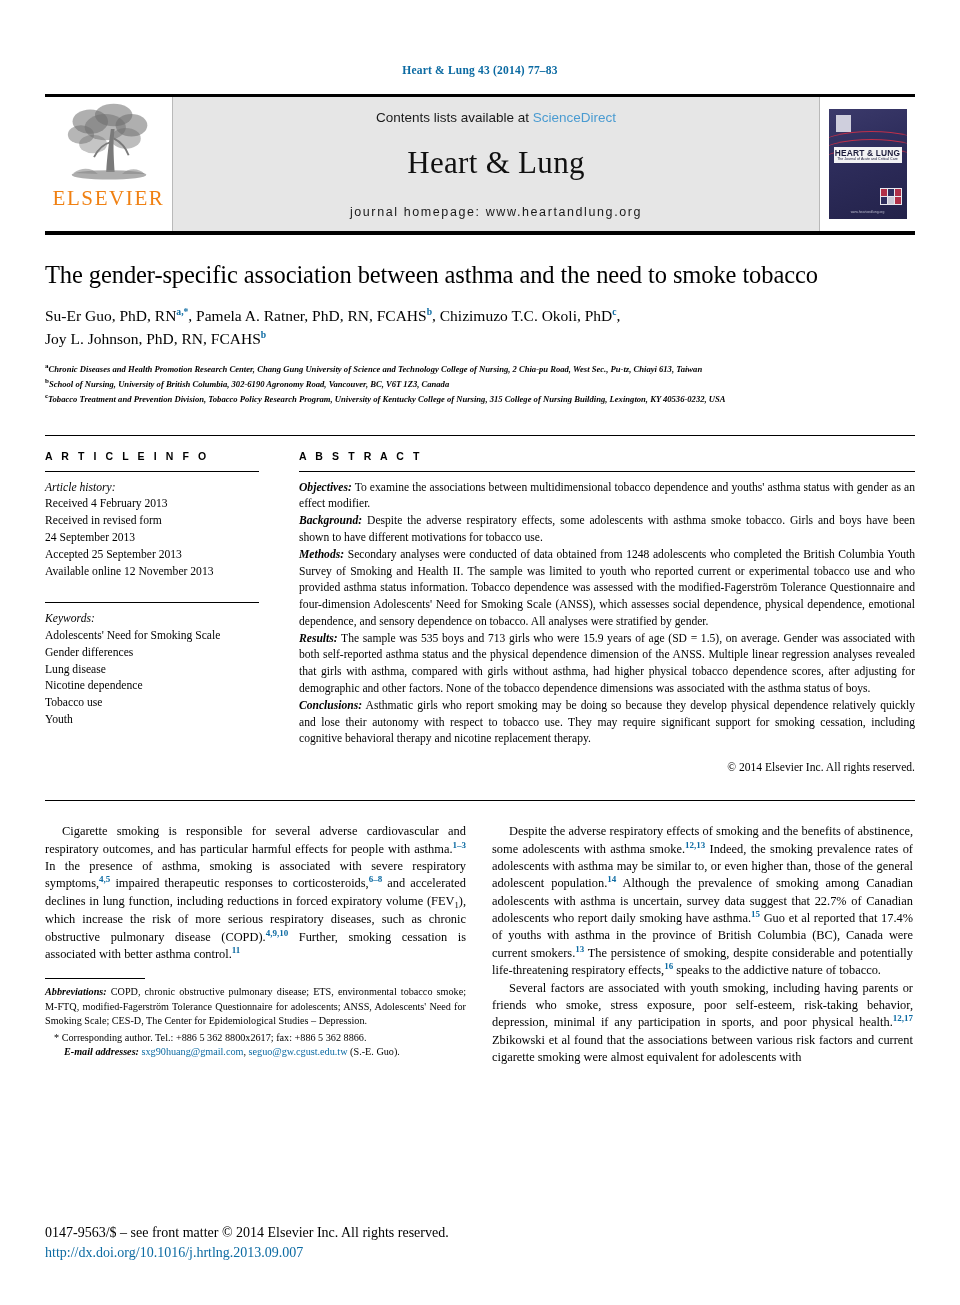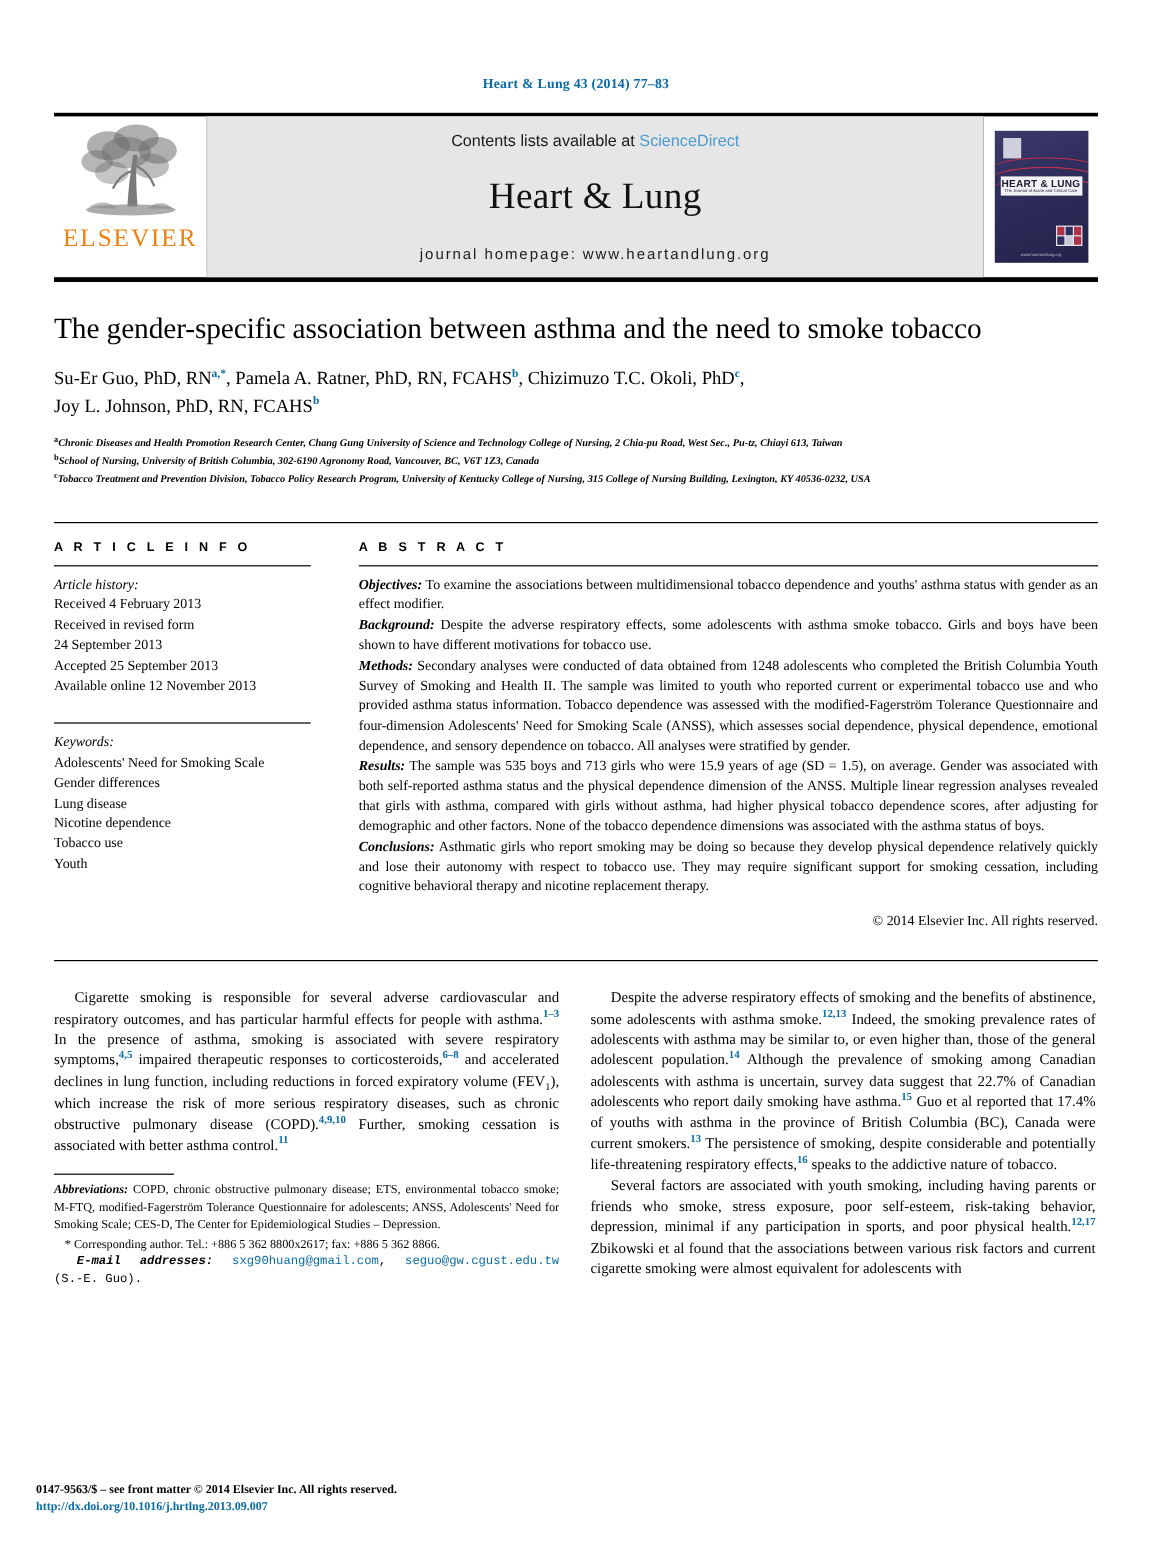--- a/index.html
+++ b/index.html
@@ -319,34 +319,33 @@
   .fnote::before {
     content: "";
     position: absolute;
     top: 0; left: 0;
     width: 100px;
     border-top: 1px solid #000;
   }
   .fnote p { margin: 0; text-indent: 0; }
   .fnote .ital { font-style: italic; font-weight: bold; }
   .fnote .corr { text-indent: 9px; display: block; margin-top: 2px; }
-  .fnote .mail { text-indent: 19px; display: block; font-family: Liberation Mono, monospace; }
+  .fnote .mail { text-indent: 19px; display: block; }
   a.link, .link {
     color: #0b6aa2;
     text-decoration: none;
   }
 
   
   .footer {
     position: absolute;
-    left: 30px;
+    left: 45px;
     bottom: 42px;
-    font-size: 10px;
+    font-size: 14px;
     line-height: 1.42;
-    font-weight: bold;
   }
   .footer .doi { color: #0b6aa2; }
 </style>
 </head>
 <body>
 
 <div class="page">
 
   <div class="runninghead">Heart &amp; Lung 43 (2014) 77–83</div>
 

